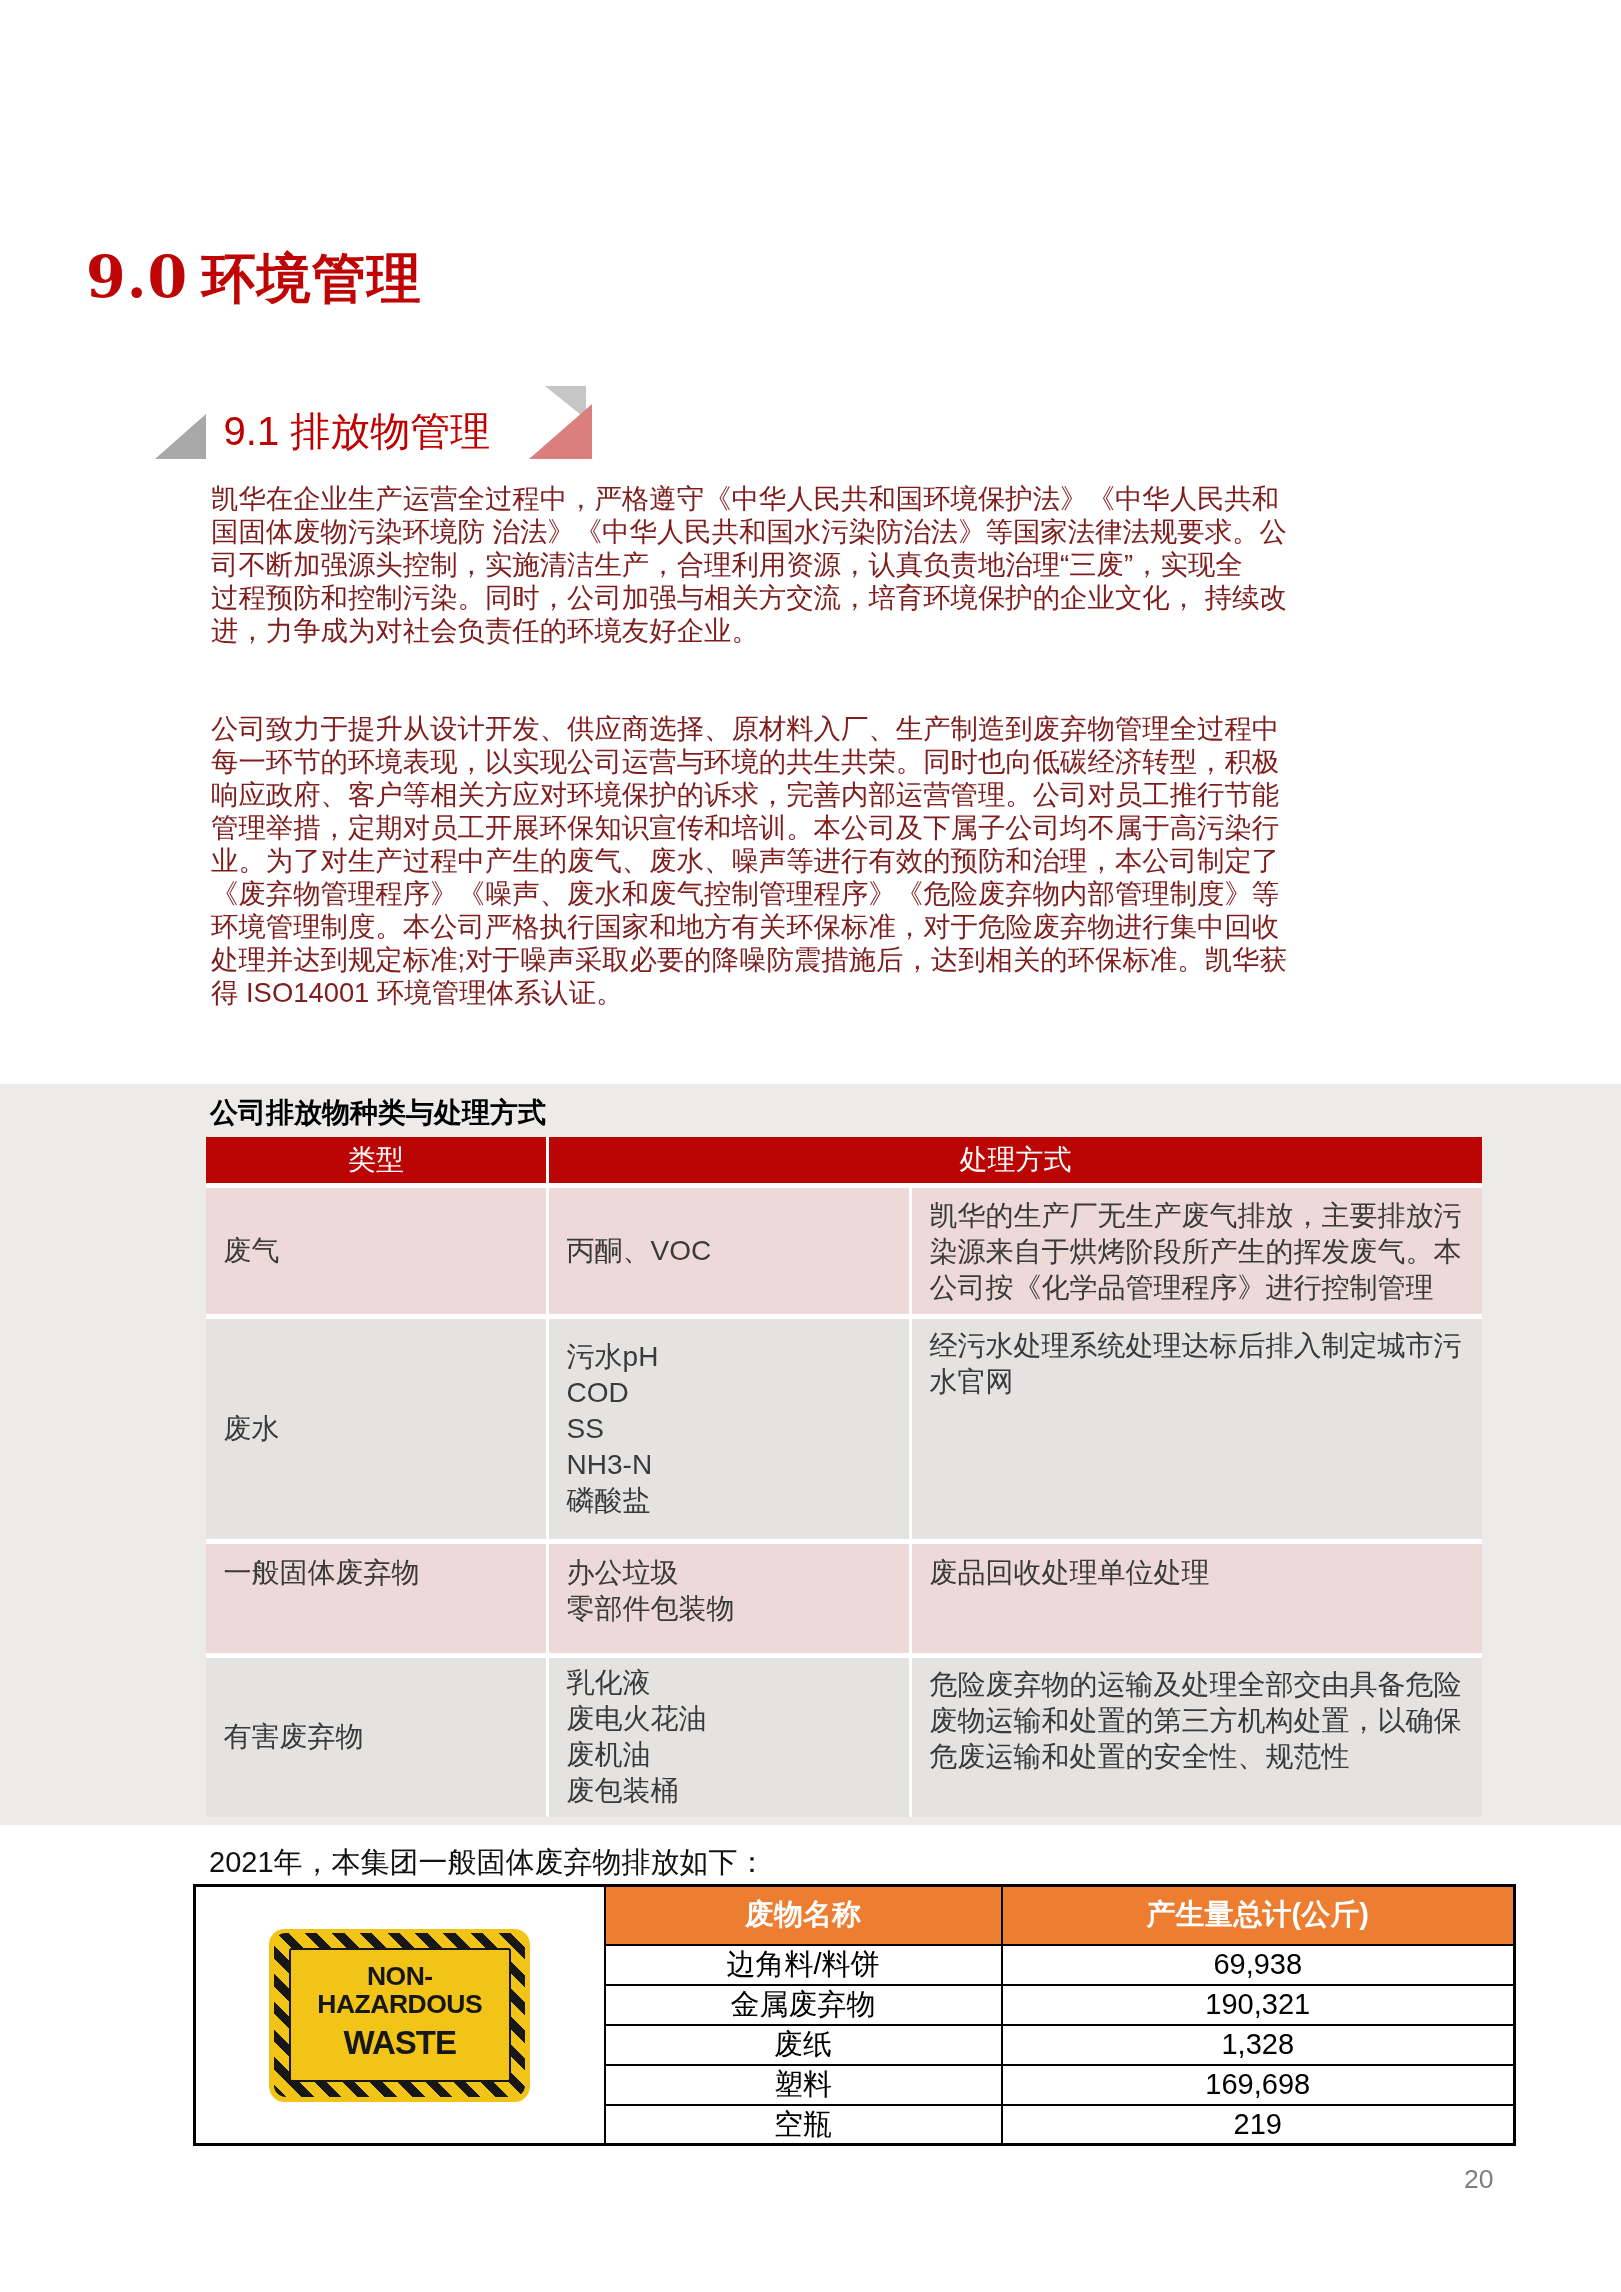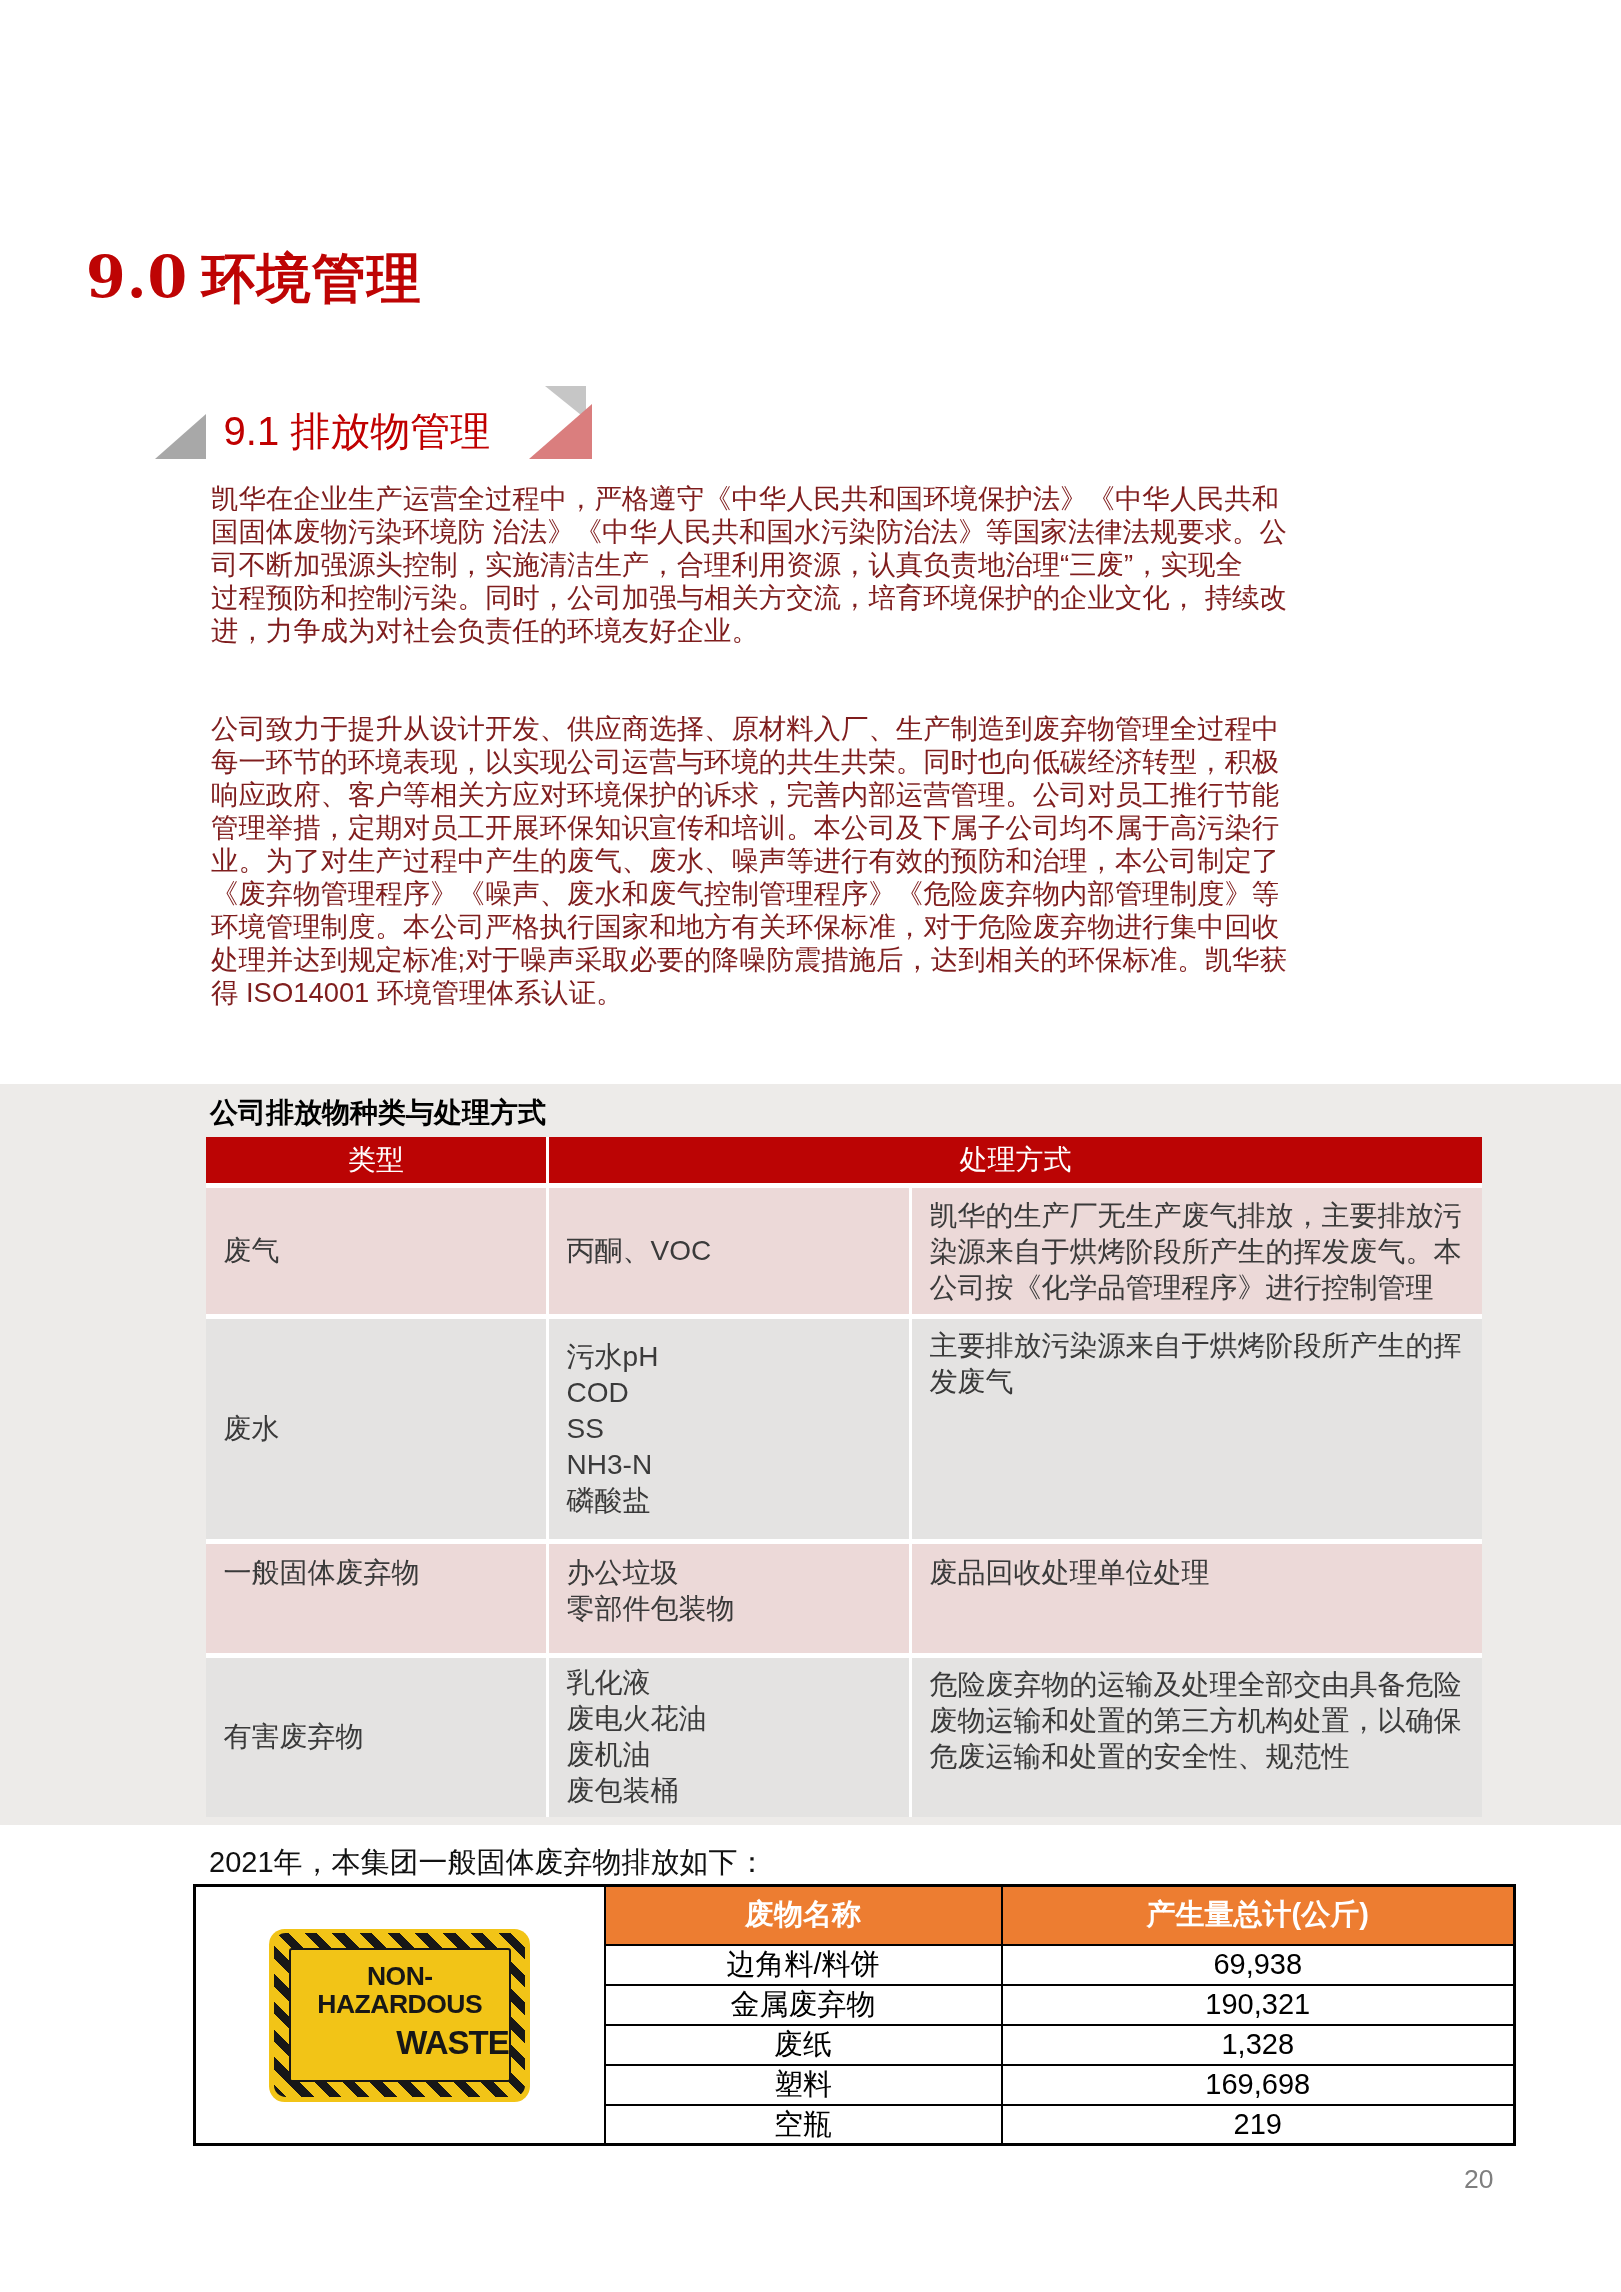--- a/index.html
+++ b/index.html
@@ -121,21 +121,21 @@
   
   .sign { width: 261px; height: 173px; margin: 0 auto; background: #f2c417;
     border-radius: 15.7px; padding: 4.9px; }
   .sign-stripes {
     width: 100%; height: 100%; border-radius: 11.8px; padding: 14.7px;
     background: repeating-linear-gradient(45deg, #171717 0 8.8px, #f2c417 8.8px 19.6px);
   }
   .sign-inner {
     width: 100%; height: 100%; background: #f2c417; border: 2px solid #171717;
     border-radius: 2.9px; display: flex; flex-direction: column;
-    align-items: flex-end; justify-content: center; color: #171717;
+    align-items: center; justify-content: center; color: #171717;
   }
   .sign-line1 { font-size: 26.5px; font-weight: bold; letter-spacing: -0.5px; line-height: 27.4px; }
   .sign-line2 { font-size: 33px; font-weight: bold; letter-spacing: -1px; line-height: 49px; }
 
   .page-number {
     position: absolute; left: 1464px; top: 2164px;
     color: #7f7f7f; font-size: 26.5px;
   }
 </style>
 </head>
@@ -191,21 +191,21 @@
       <td class="cell-items">丙酮、VOC</td>
       <td class="cell-treat">凯华的生产厂无生产废气排放，主要排放污染源来自于烘烤阶段所产生的挥发废气。本公司按《化学品管理程序》进行控制管理</td>
     </tr>
     <tr class="row-gray r2">
       <td>废水</td>
       <td class="cell-items">污水pH
 COD
 SS
 NH3-N
 磷酸盐</td>
-      <td class="cell-treat">主要排放污染源来自于烘烤阶段所产生的挥发废气</td>
+      <td class="cell-treat">经污水处理系统处理达标后排入制定城市污水官网</td>
     </tr>
     <tr class="row-pink r3">
       <td>一般固体废弃物</td>
       <td class="cell-items">办公垃圾
 零部件包装物</td>
       <td class="cell-treat">废品回收处理单位处理</td>
     </tr>
     <tr class="row-gray r4">
       <td>有害废弃物</td>
       <td class="cell-items">乳化液

